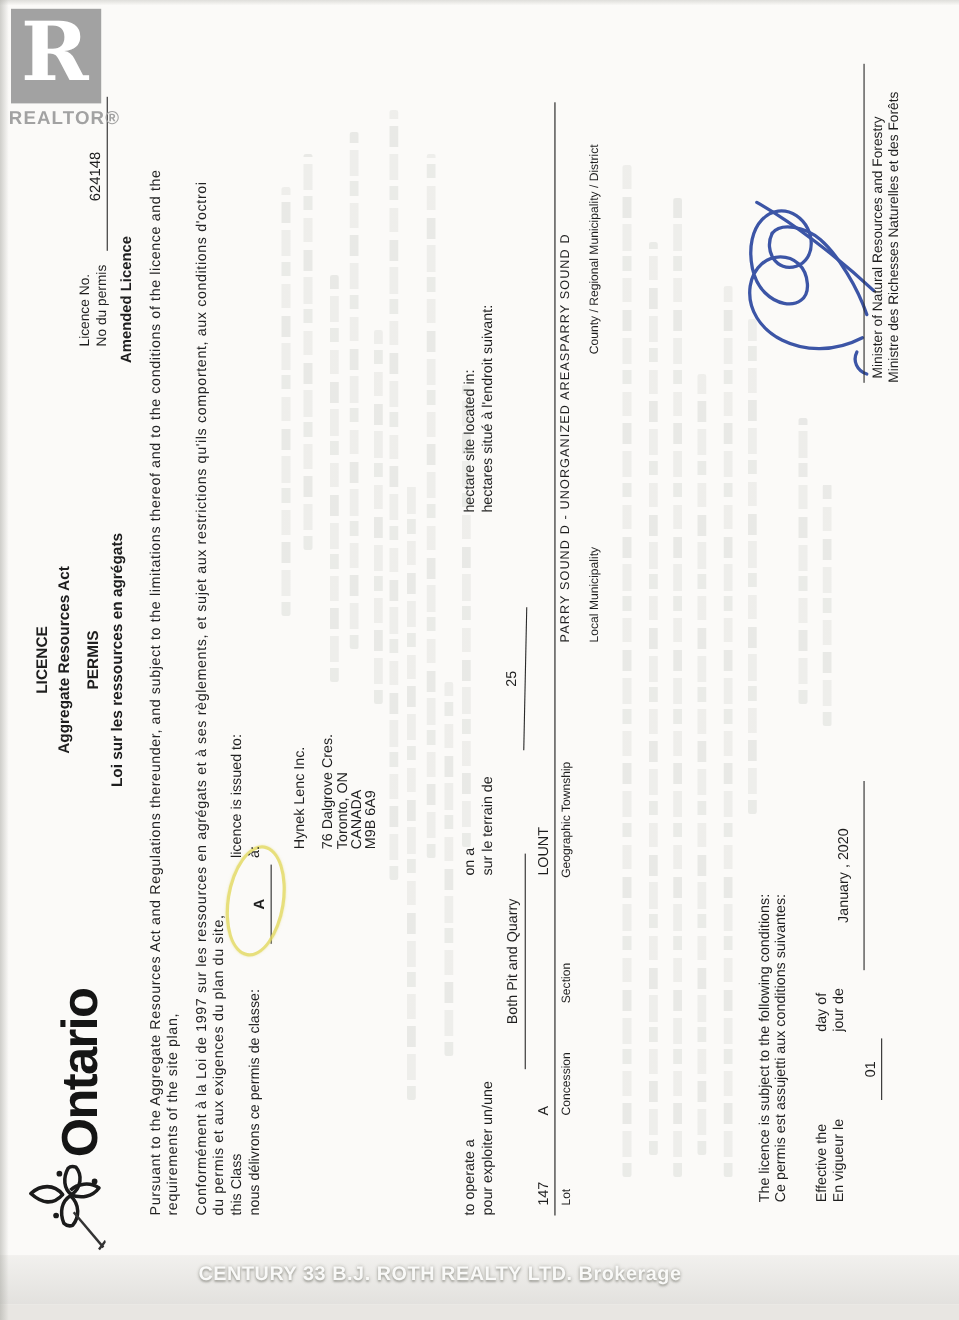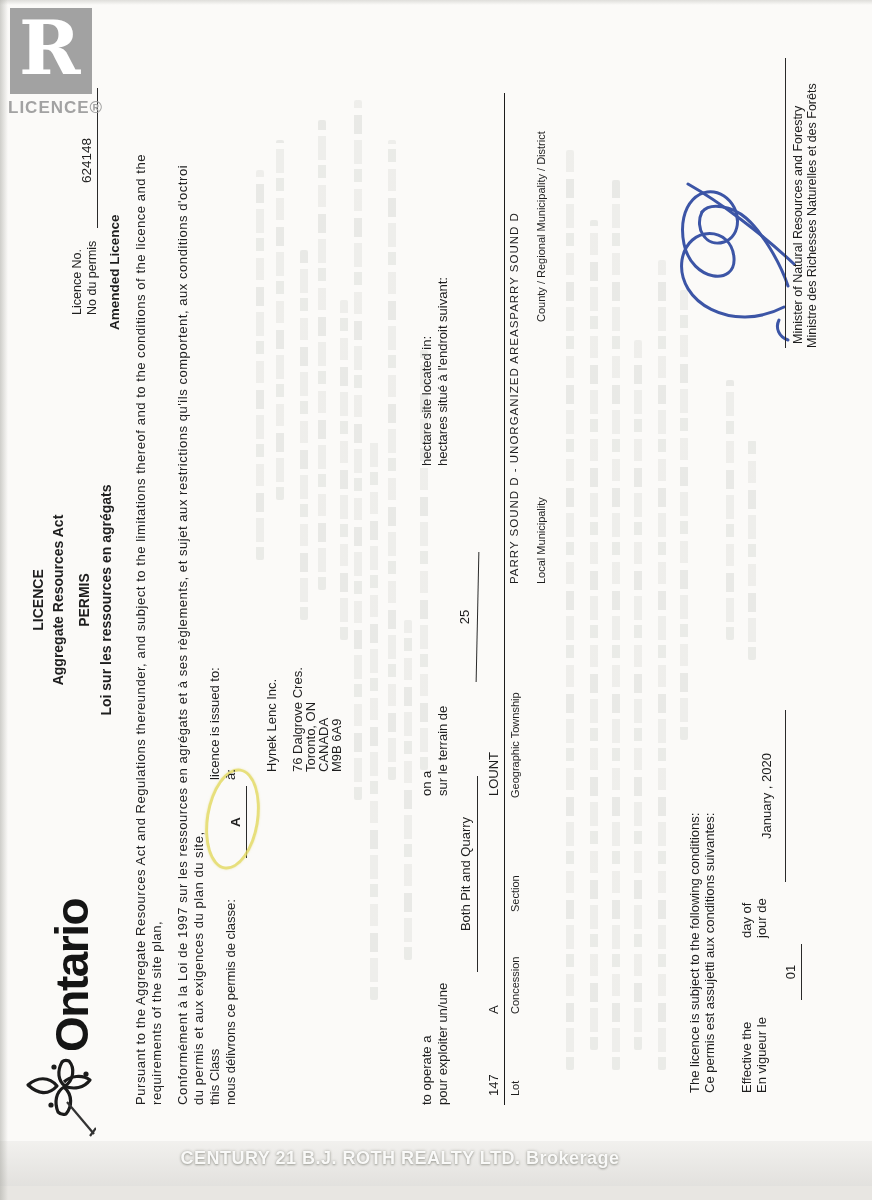--- a/index.html
+++ b/index.html
@@ -168,21 +168,21 @@
     <div class="g" style="left:130px;top:658px;width:810px;"></div>
     <div class="g" style="left:460px;top:680px;width:450px;"></div>
     <div class="g" style="left:560px;top:726px;width:260px;"></div>
     <div class="g" style="left:540px;top:748px;width:220px;"></div>
   </div>
 
   <div class="realtor">
     <div class="rblock">
       <span>R</span>
     </div>
-    <div class="rlabel"><span>LICENCE®</span></div>
+    <div class="rlabel"><span>REALTOR®</span></div>
   </div>
 
   <div class="wm-band"></div>
-  <div class="wm-text">CENTURY 21 B.J. ROTH REALTY LTD.  Brokerage</div>
+  <div class="wm-text">CENTURY 33 B.J. ROTH REALTY LTD.  Brokerage</div>
   <div class="bottom-strip"></div>
   <div class="edge-l"></div>
   <div class="edge-t"></div>
 </div>
 
 </body></html>

